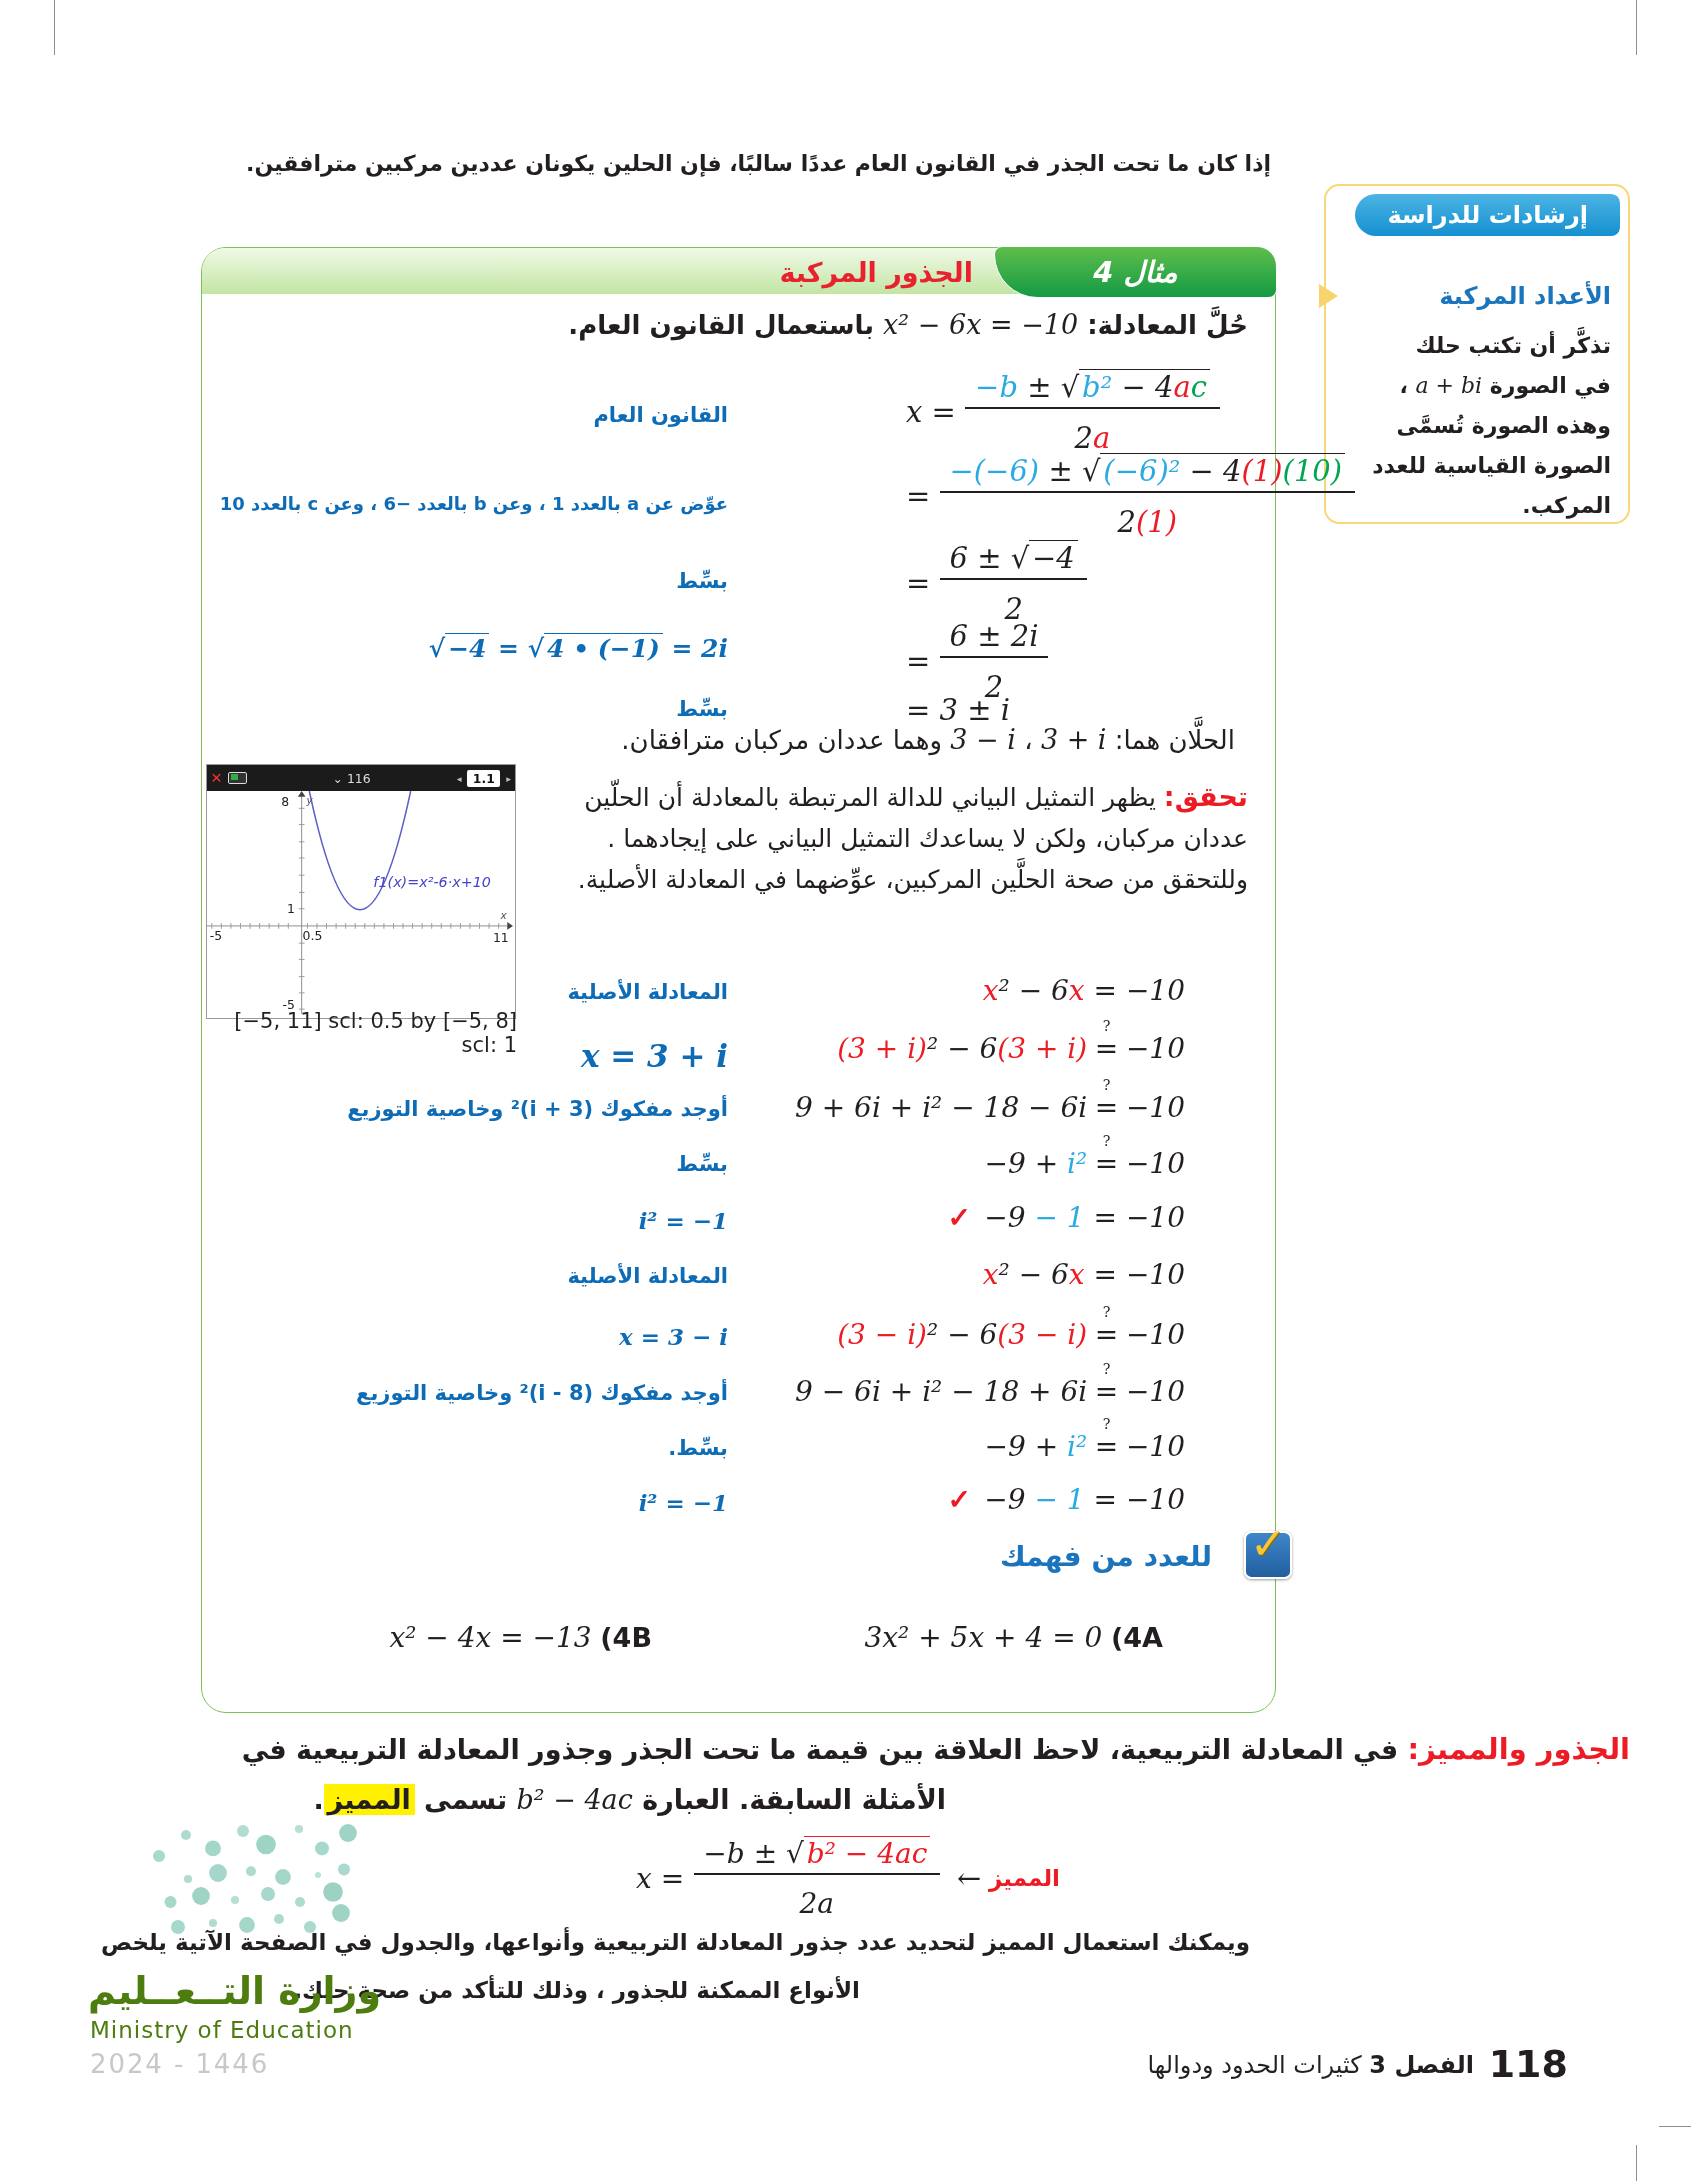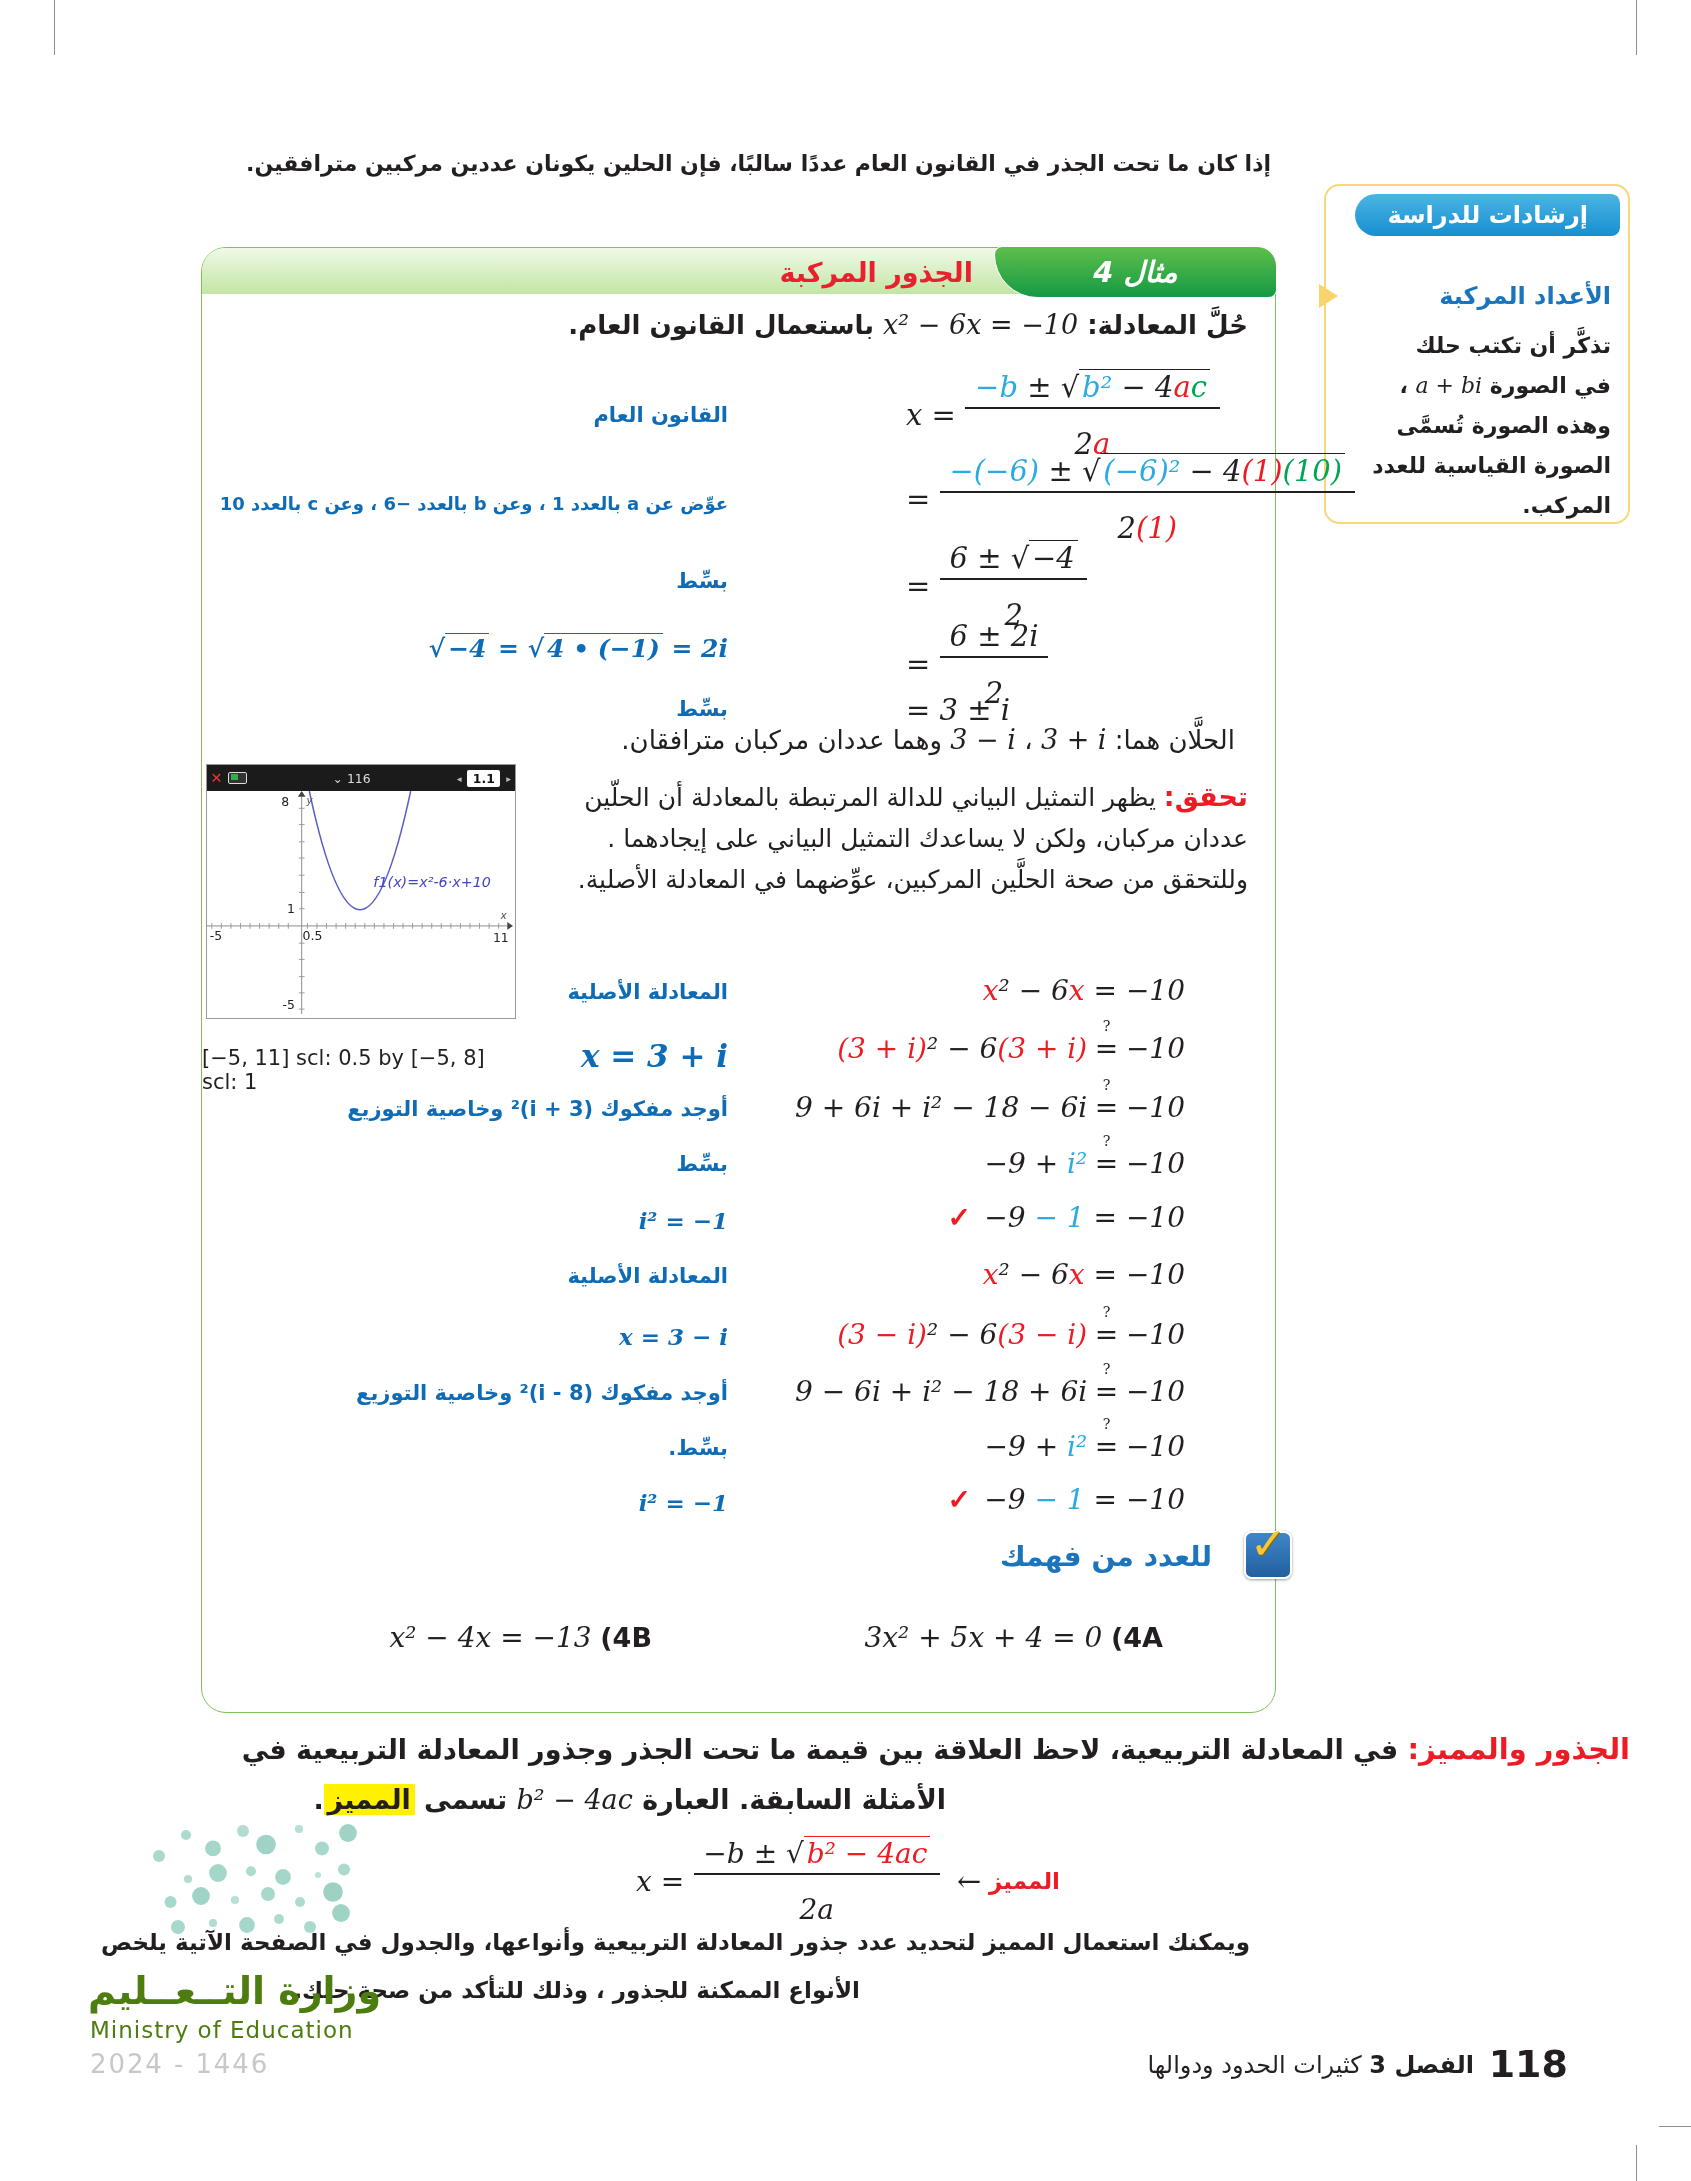--- a/index.html
+++ b/index.html
@@ -34,21 +34,21 @@
       border-radius:9.6px 23px 9.6px 50px;color:#fff;font-weight:bold;font-style:italic;font-size:29px;
       display:flex;align-items:center;justify-content:center;direction:rtl;}
   #ex-title{position:absolute;top:8.6px;right:302px;color:#e8212e;font-weight:bold;font-size:27px;direction:rtl;}
   #ex-problem{position:absolute;top:61px;right:27px;direction:rtl;font-size:26px;font-weight:bold;white-space:nowrap;}
   #ex-problem .math{font-size:27px;font-weight:normal;}
   
   .srow{position:absolute;left:704px;direction:ltr;display:flex;align-items:center;
       font-family:"DejaVu Serif",serif;font-style:italic;font-size:29px;color:#231f20;}
   .frac{display:inline-flex;flex-direction:column;text-align:center;vertical-align:middle;margin:0 9.6px;}
   .fnum{border-bottom:2.4px solid #231f20;padding:0 9.6px 2.9px;white-space:nowrap;}
-  .fden{padding-top:18px;white-space:nowrap;}
+  .fden{padding-top:12px;white-space:nowrap;}
   .rad{white-space:nowrap;}
   .rs{font-style:normal;}
   .rb{border-top:1.9px solid #231f20;padding:0 2.9px;}
   .note{position:absolute;right:547px;color:#0e6cb6;font-weight:bold;font-size:21px;direction:rtl;white-space:nowrap;}
   .note-math{position:absolute;right:547px;direction:ltr;font-family:"DejaVu Serif",serif;font-style:italic;
       font-weight:bold;color:#0e6cb6;font-size:25px;white-space:nowrap;}
   .note-math .rb{border-top-color:#0e6cb6;}
   
   #ex-solution{position:absolute;top:476px;right:40px;direction:rtl;font-size:26px;white-space:nowrap;}
   #ex-solution .math{font-size:27px;margin-top:21px;}
@@ -57,21 +57,21 @@
   #chk .chk-label{color:#ed1c24;font-weight:bold;font-size:27px;}
   
   #calc{position:absolute;left:3.8px;top:516px;width:308px;background:#fff;border:1px solid #9a9a9a;}
   #calc-bar{height:26px;background:#1b1b1b;display:flex;align-items:center;padding:0 3.8px;gap:5.7px;}
   .calc-x{color:#e33;font-weight:bold;font-size:14.3px;line-height:1;}
   .calc-batt{width:16.3px;height:10.5px;border:1px solid #ddd;border-radius:1.9px;background:#333;position:relative;}
   .calc-batt::after{content:"";position:absolute;left:1.9px;top:1px;width:6.7px;height:6.7px;background:#2fae4a;}
   .calc-center{flex:1;text-align:center;color:#ddd;font-size:12.4px;}
   .calc-tri{color:#bbb;font-size:9.6px;}
   .calc-tab{background:#fff;color:#111;font-size:12.4px;font-weight:bold;border-radius:1.9px;padding:0 5.7px;line-height:17px;}
-  #calc-caption{position:absolute;left:0px;top:798px;width:315px;text-align:left;font-size:21px;color:#231f20;}
+  #calc-caption{position:absolute;left:0px;top:761px;width:315px;text-align:right;font-size:21px;color:#231f20;}
   
   .vrow{position:absolute;direction:ltr;font-family:"DejaVu Serif",serif;font-style:italic;font-size:28px;
       color:#231f20;white-space:nowrap;}
   .v-r{right:90px;}
   .qeq{position:relative;display:inline-block;margin:0 7.6px;font-style:normal;}
   .qeq .q{position:absolute;top:-14.3px;left:50%;transform:translateX(-50%);font-size:14.3px;}
   .vcheck{color:#ed1c24;font-weight:bold;font-style:normal;margin-right:13.4px;}
   
   #cyu-title{position:absolute;top:1292px;right:63px;color:#1b74bc;font-weight:bold;font-size:28px;direction:rtl;}
   #cyu-icon{position:absolute;top:1283px;right:-17px;width:44px;height:44px;border-radius:7.6px;

